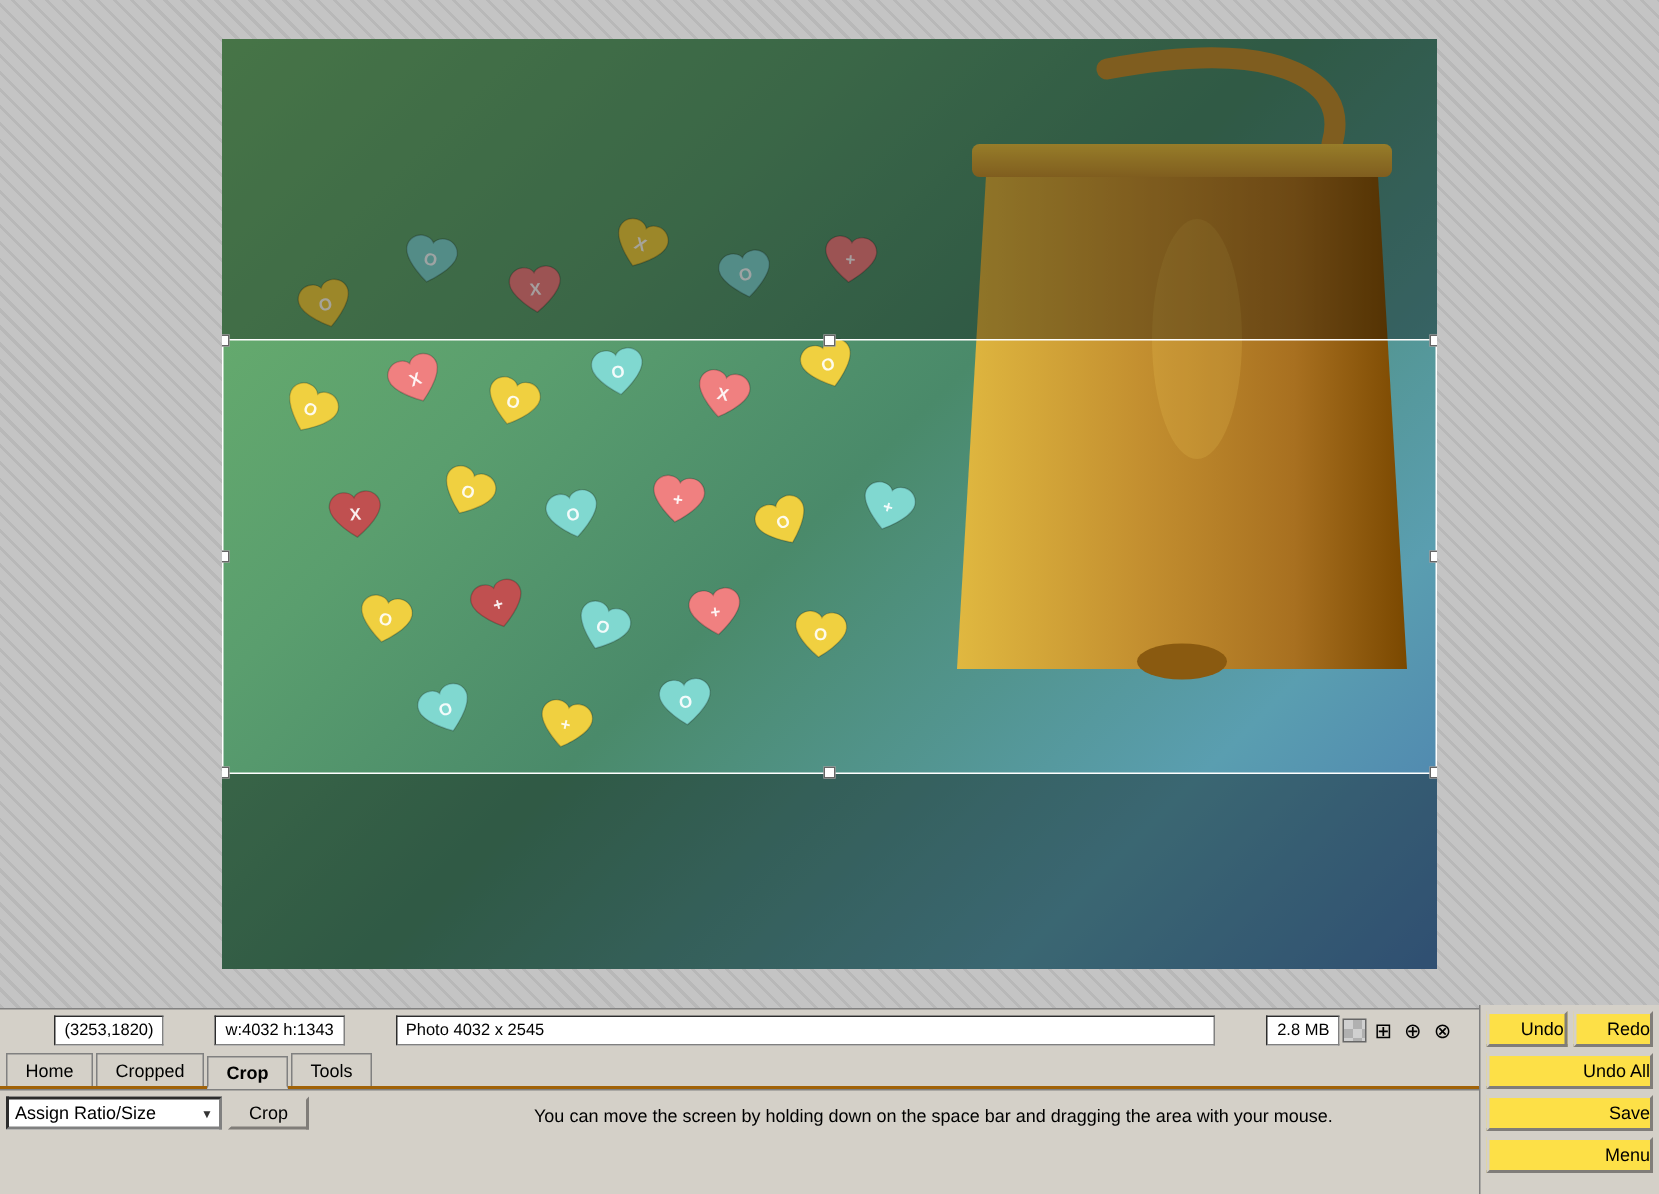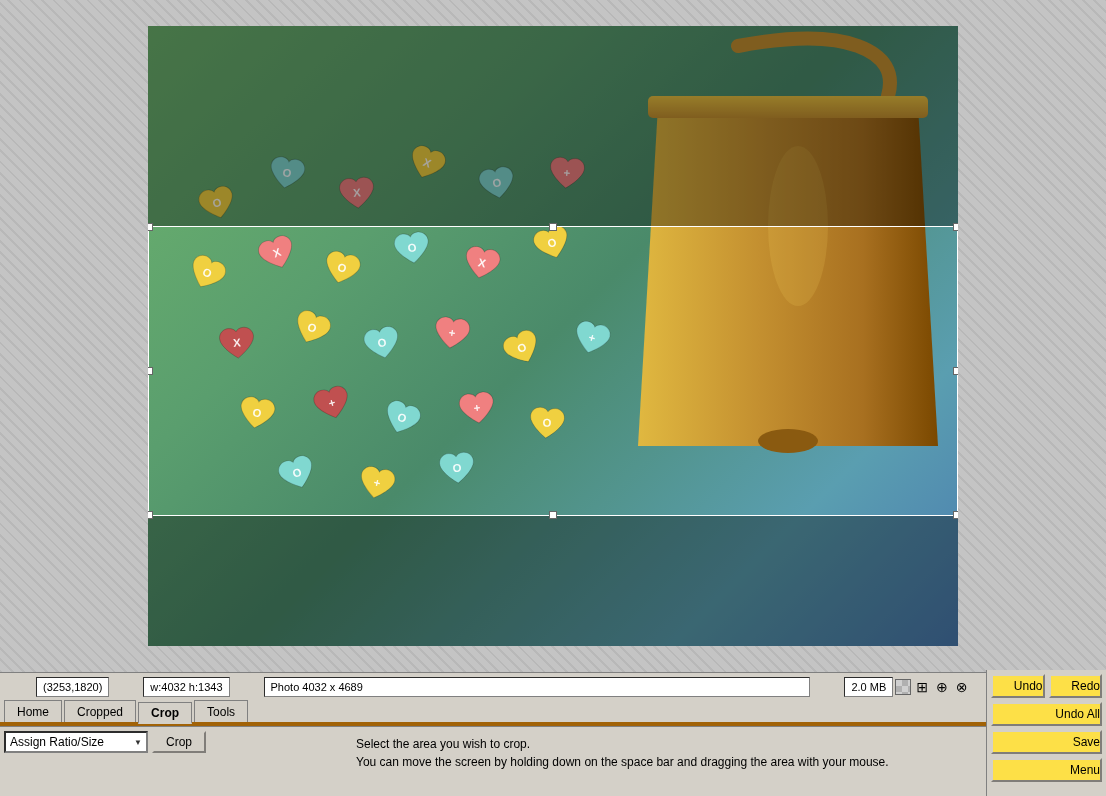--- a/index.html
+++ b/index.html
@@ -129,21 +129,21 @@
       white-space: nowrap;
       margin-left: 32px;
     }
 
     
     .toolbar-tabs {
       height: 26px;
       background: #d4d0c8;
       display: flex;
       align-items: flex-end;
-      border-bottom: 4px solid #a16207;
+      border-bottom: 2px solid #a16207;
       padding-left: 4px;
     }
 
     .tab {
       padding: 3px 12px;
       border: 1px solid #808080;
       border-bottom: none;
       background: #d4d0c8;
       cursor: pointer;
       margin-right: 2px;
@@ -428,24 +428,24 @@
 </div>
 
 <div class="status-bar">
   <div class="status-field">
     <span>(3253,1820)</span>
   </div>
   <div class="status-field">
     <span>w:4032 h:1343</span>
   </div>
   <div class="status-field" style="flex:1;">
-    <span>Photo 4032 x 4689</span>
+    <span>Photo 4032 x 2545</span>
   </div>
   <div class="status-field">
-    <span>2.0 MB</span>
+    <span>2.8 MB</span>
   </div>
 
   <div class="status-icon checker" style="width:16px;height:16px;border:1px solid #666;"></div>
 
   <span style="font-size:14px;padding:0 3px;cursor:pointer;">⊞</span>
   <span style="font-size:14px;padding:0 3px;cursor:pointer;">⊕</span>
   <span style="font-size:14px;padding:0 3px;cursor:pointer;">⊗</span>
   <div class="status-field">
     <span>20%</span>
   </div>
@@ -469,21 +469,20 @@
           <span>Assign Ratio/Size</span>
           <span class="arrow">▼</span>
         </div>
         <div class="btn">
           <span>Crop</span>
         </div>
       </div>
     </div>
 
     <div class="help-text">
-      <div>Select the area you wish to crop.</div>
       <div>You can move the screen by holding down on the space bar and dragging the area with your mouse.</div>
     </div>
   </div>
 
   <div class="right-panel">
     <div style="display:flex; gap:4px;">
       <div class="right-btn" style="flex:1;">
         <span>Undo</span>
       </div>
       <div class="right-btn" style="flex:1;">

